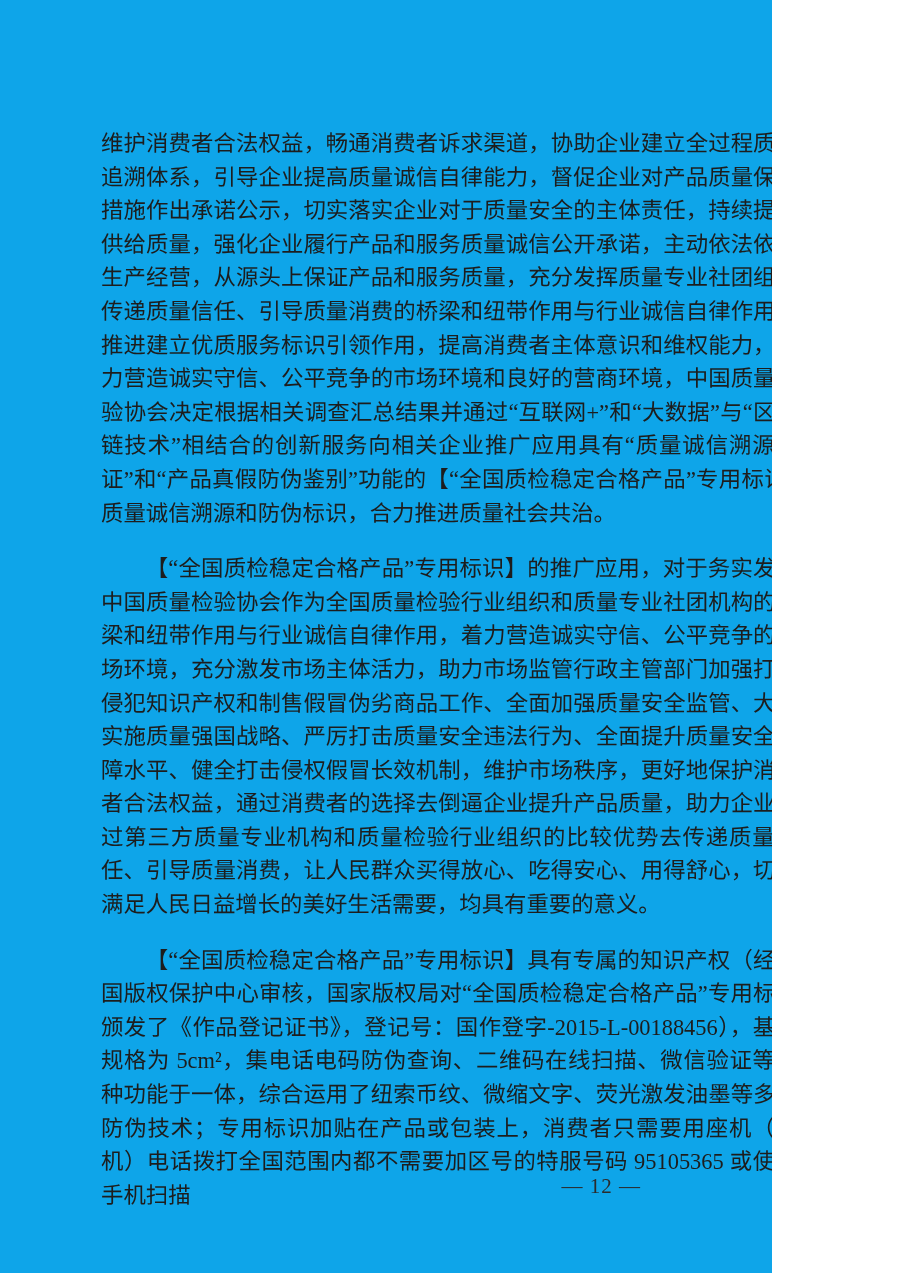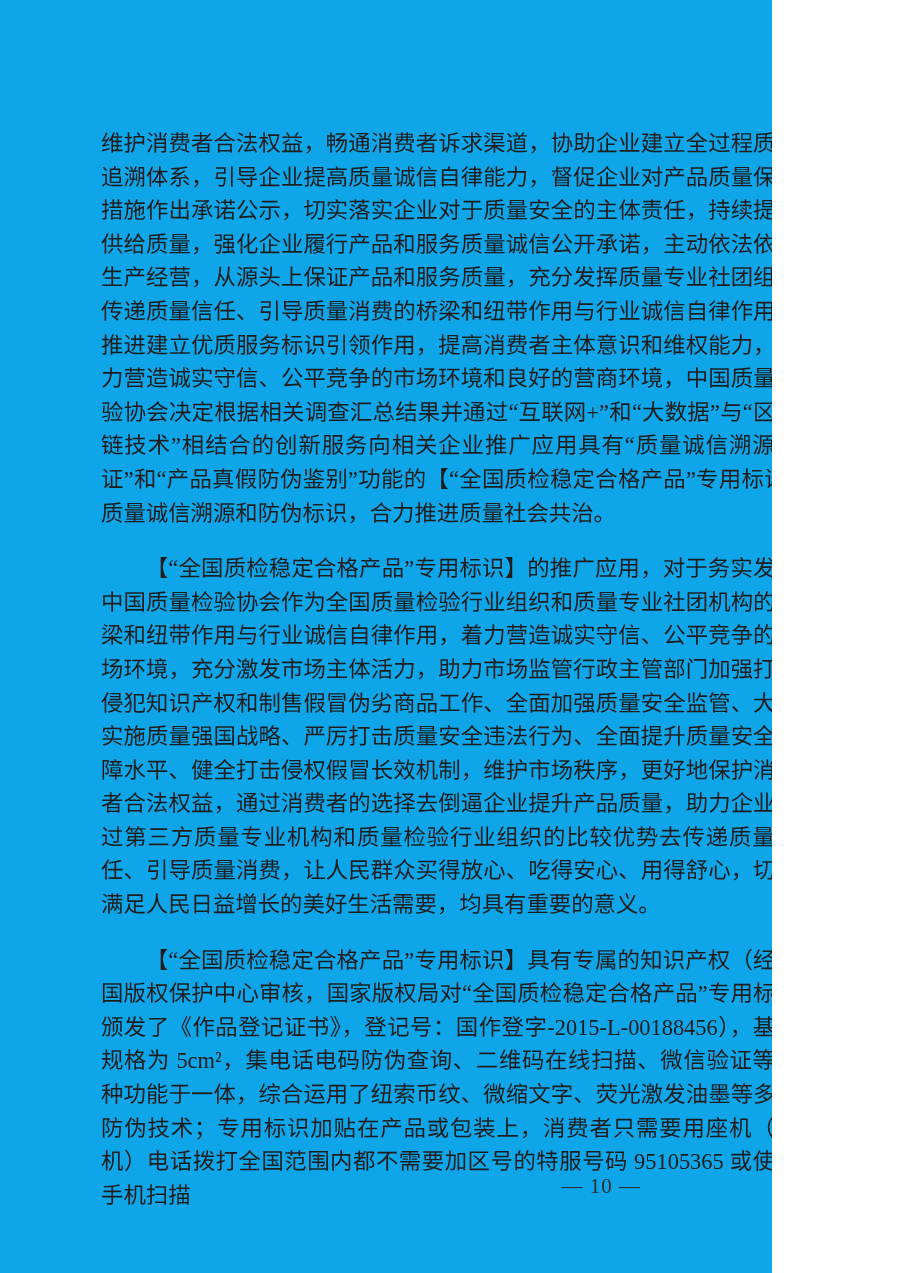--- a/index.html
+++ b/index.html
@@ -49,14 +49,14 @@
 </head>
 <body>
 
 <div class="page">
   <div class="content">
     <p class="para">维护消费者合法权益，畅通消费者诉求渠道，协助企业建立全过程质量追溯体系，引导企业提高质量诚信自律能力，督促企业对产品质量保障措施作出承诺公示，切实落实企业对于质量安全的主体责任，持续提升供给质量，强化企业履行产品和服务质量诚信公开承诺，主动依法依规生产经营，从源头上保证产品和服务质量，充分发挥质量专业社团组织传递质量信任、引导质量消费的桥梁和纽带作用与行业诚信自律作用，推进建立优质服务标识引领作用，提高消费者主体意识和维权能力，着力营造诚实守信、公平竞争的市场环境和良好的营商环境，中国质量检验协会决定根据相关调查汇总结果并通过“互联网+”和“大数据”与“区块链技术”相结合的创新服务向相关企业推广应用具有“质量诚信溯源验证”和“产品真假防伪鉴别”功能的【“全国质检稳定合格产品”专用标识】质量诚信溯源和防伪标识，合力推进质量社会共治。</p>
     <p class="para indent">【“全国质检稳定合格产品”专用标识】的推广应用，对于务实发挥中国质量检验协会作为全国质量检验行业组织和质量专业社团机构的桥梁和纽带作用与行业诚信自律作用，着力营造诚实守信、公平竞争的市场环境，充分激发市场主体活力，助力市场监管行政主管部门加强打击侵犯知识产权和制售假冒伪劣商品工作、全面加强质量安全监管、大力实施质量强国战略、严厉打击质量安全违法行为、全面提升质量安全保障水平、健全打击侵权假冒长效机制，维护市场秩序，更好地保护消费者合法权益，通过消费者的选择去倒逼企业提升产品质量，助力企业通过第三方质量专业机构和质量检验行业组织的比较优势去传递质量信任、引导质量消费，让人民群众买得放心、吃得安心、用得舒心，切实满足人民日益增长的美好生活需要，均具有重要的意义。</p>
     <p class="para indent">【“全国质检稳定合格产品”专用标识】具有专属的知识产权（经中国版权保护中心审核，国家版权局对“全国质检稳定合格产品”专用标识颁发了《作品登记证书》，登记号：国作登字-2015-L-00188456），基本规格为 5cm²，集电话电码防伪查询、二维码在线扫描、微信验证等多种功能于一体，综合运用了纽索币纹、微缩文字、荧光激发油墨等多种防伪技术；专用标识加贴在产品或包装上，消费者只需要用座机（手机）电话拨打全国范围内都不需要加区号的特服号码 95105365 或使用手机扫描</p>
   </div>
 
-  <div class="page-footer">— 10 —</div>
+  <div class="page-footer">— 12 —</div>
 </div>
 
 </body></html>

